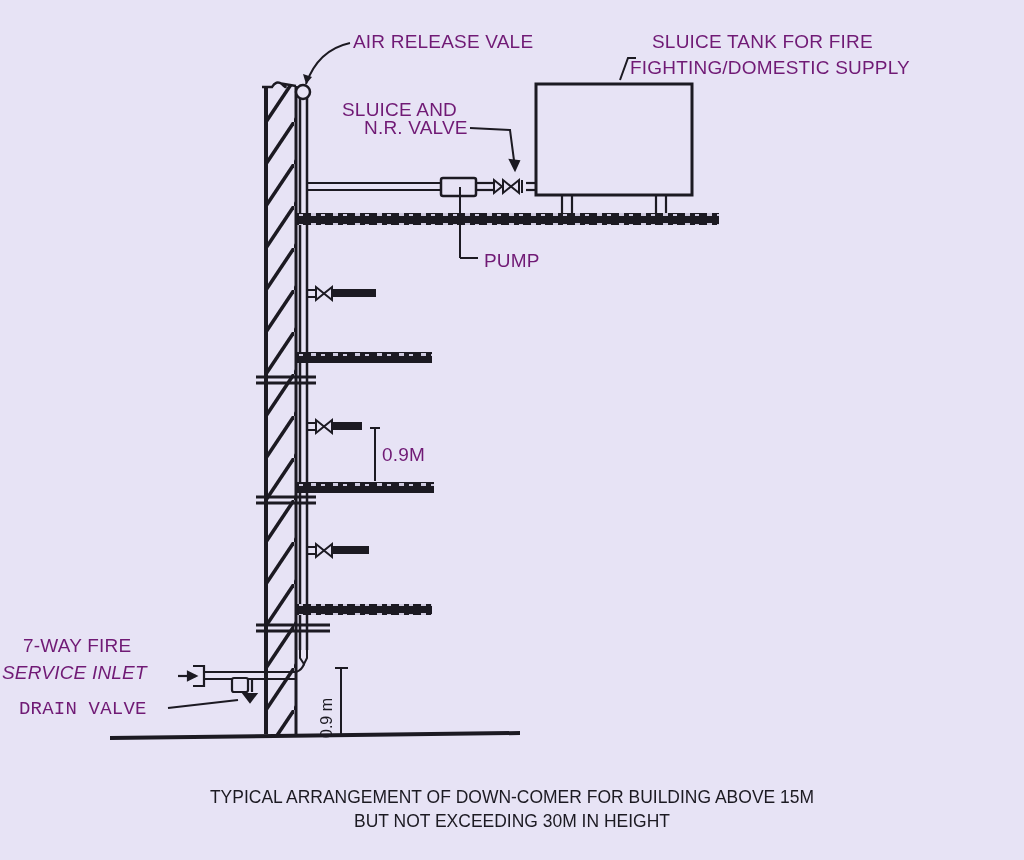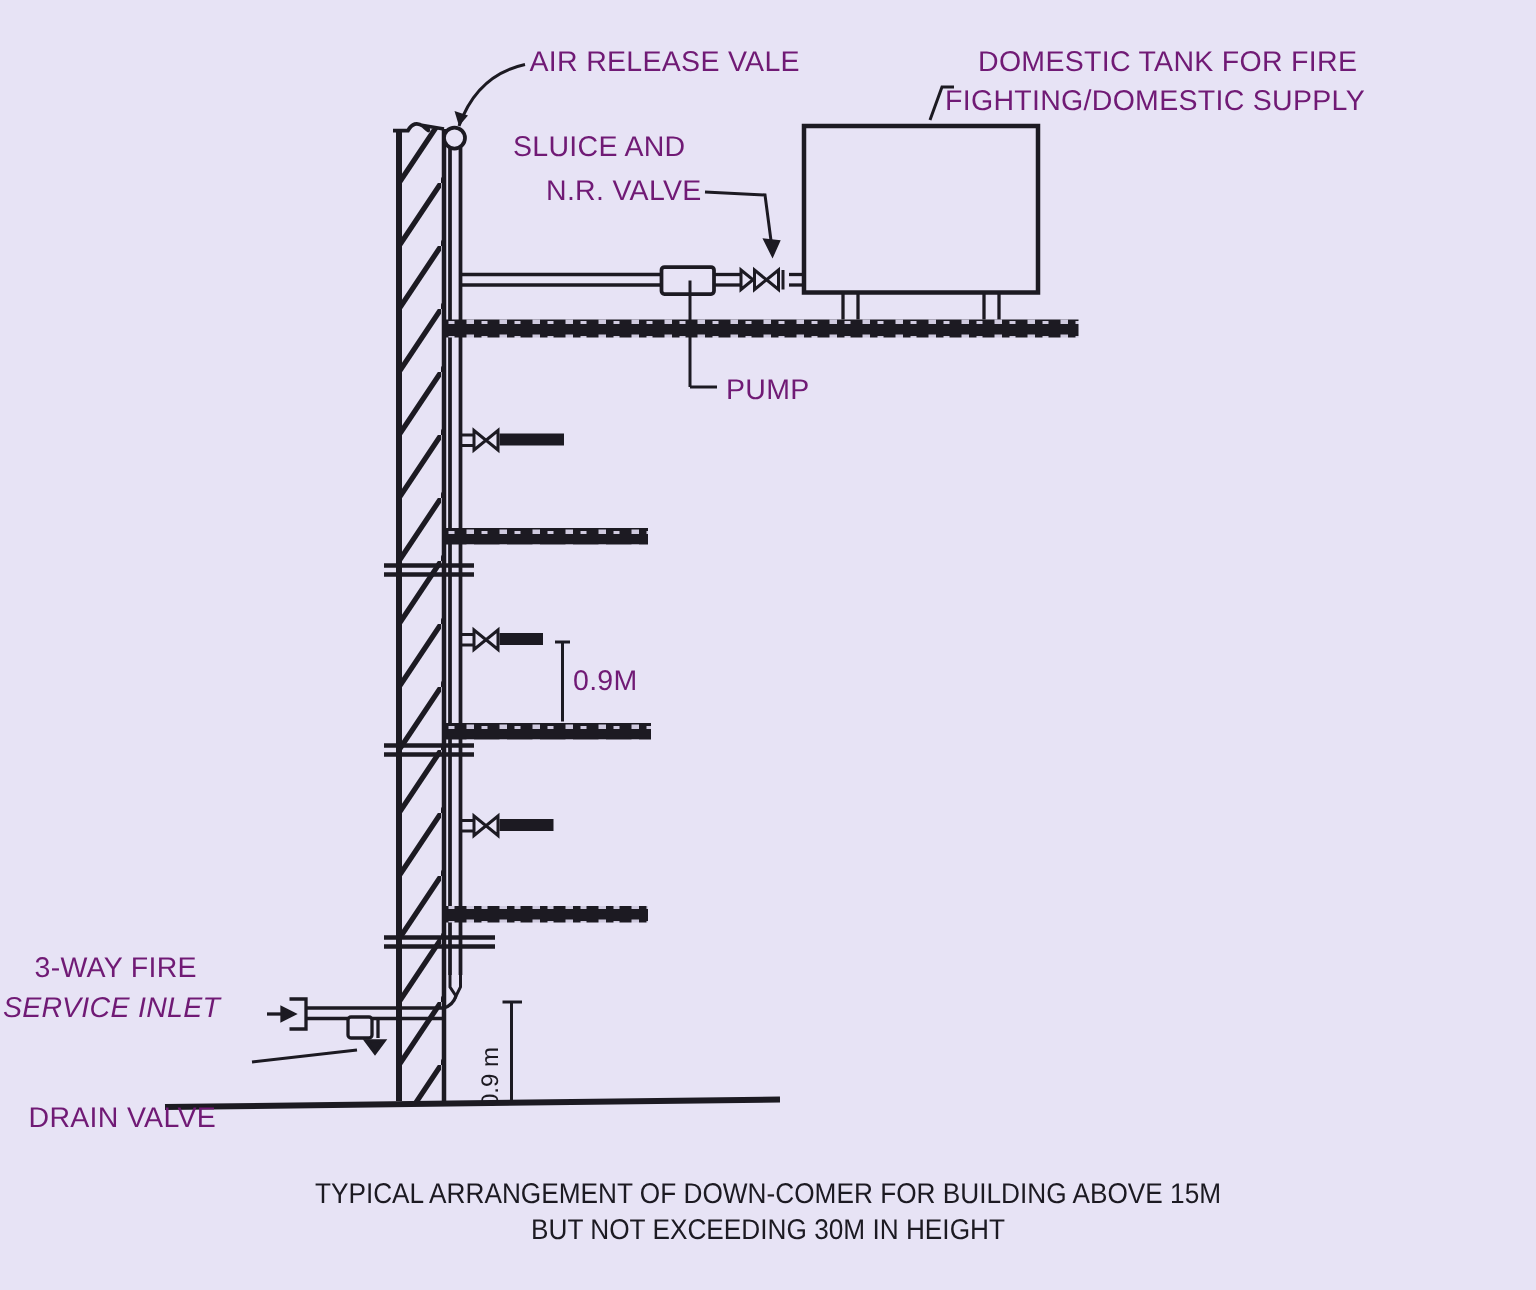--- a/index.html
+++ b/index.html
@@ -152,24 +152,24 @@
     <line x1="110" y1="738" x2="520" y2="733" stroke="#1c1a22" stroke-width="4"></line>
   </g>
   <g stroke="#1c1a22" stroke-width="2">
     <line x1="335" y1="668" x2="348" y2="668"></line>
     <line x1="341" y1="668" x2="341" y2="735"></line>
   </g>
   <text x="0" y="0" font-size="16" fill="#1c1a22" transform="translate(332,738) rotate(-90)">0.9 m</text>
 </svg>
 
 <div class="lbl" style="left:353px; top:31px;">AIR RELEASE VALE</div>
-<div class="lbl" style="left:652px; top:31px;">DOMESTIC TANK FOR FIRE</div>
+<div class="lbl" style="left:652px; top:31px;">SLUICE TANK FOR FIRE</div>
 <div class="lbl" style="left:630px; top:57px;">FIGHTING/DOMESTIC SUPPLY</div>
-<div class="lbl" style="left:342px; top:88px;">SLUICE AND</div>
+<div class="lbl" style="left:342px; top:99px;">SLUICE AND</div>
 <div class="lbl" style="left:364px; top:117px;text-align:right;">N.R. VALVE</div>
 <div class="lbl" style="left:484px; top:250px;text-align:right;">PUMP</div>
 <div class="lbl" style="left:382px; top:444px;">0.9M</div>
-<div class="lbl" style="left:23px; top:635px;">3-WAY FIRE</div>
+<div class="lbl" style="left:23px; top:635px;">7-WAY FIRE</div>
 <div class="lbl" style="left:2px; top:662px;font-style:italic;">SERVICE INLET</div>
-<div class="lbl" style="left:19px; top:735px;">DRAIN VALVE</div>
+<div class="lbl" style="left:19px; top:698px;font-family:Liberation Mono, monospace;">DRAIN VALVE</div>
 
 <div class="caption" style="top:785px;">TYPICAL ARRANGEMENT OF DOWN-COMER FOR BUILDING ABOVE 15M</div>
 <div class="caption" style="top:809px;">BUT NOT EXCEEDING 30M IN HEIGHT</div>
 
 </body></html>

